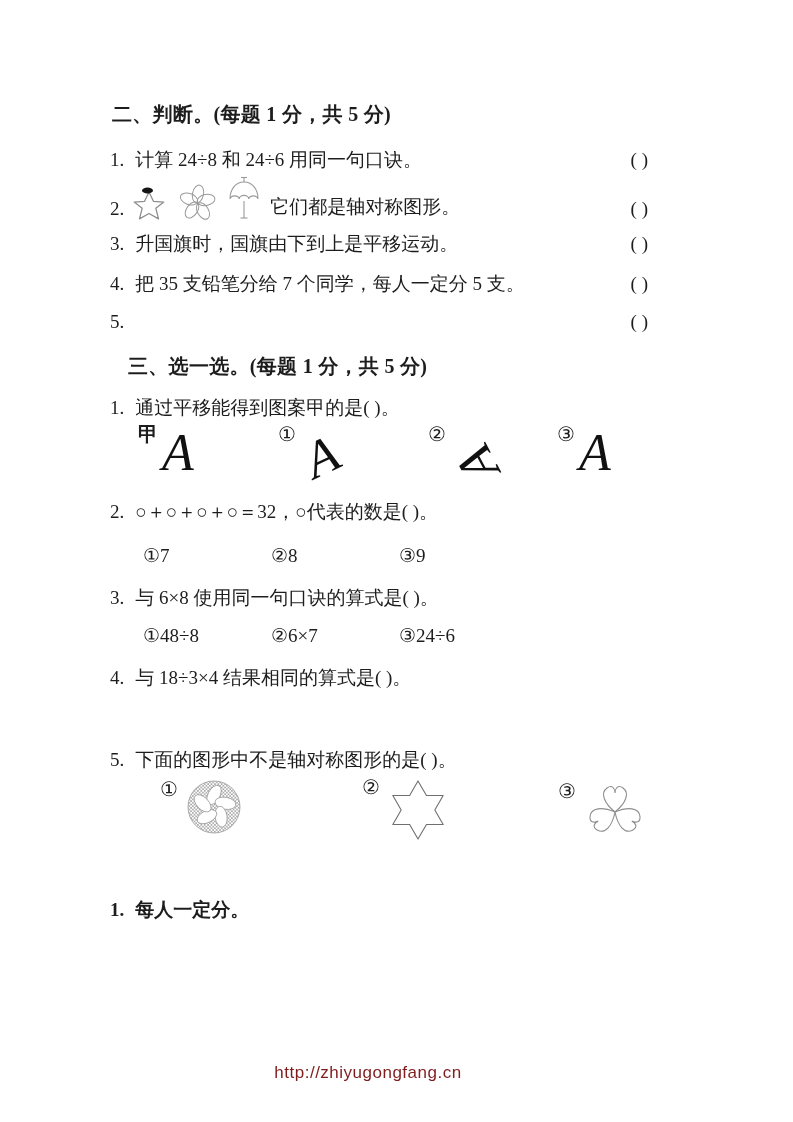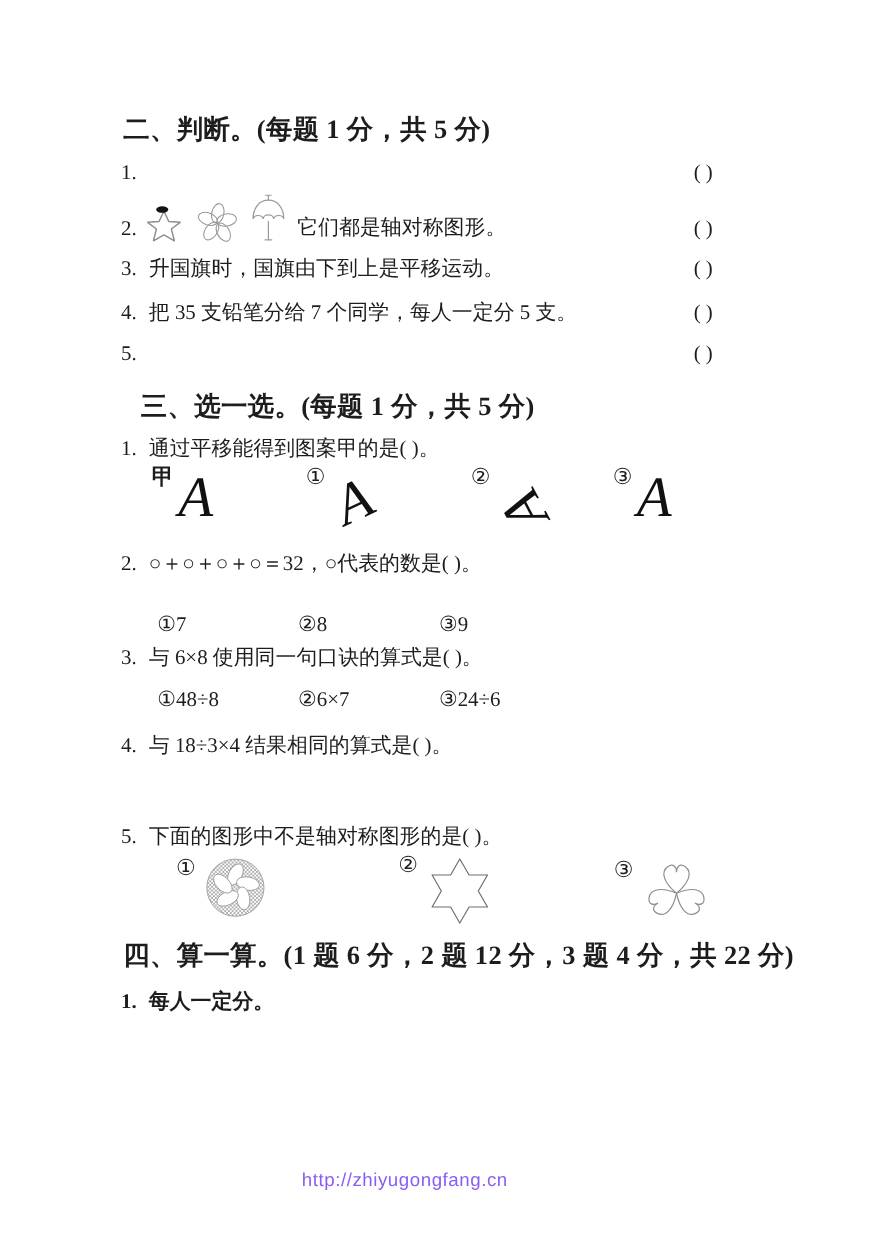--- a/index.html
+++ b/index.html
@@ -1,51 +1,52 @@
 <!DOCTYPE html>
 <html><head>
 <meta charset="utf-8">
 <style>
   html,body{margin:0;padding:0;background:#ffffff;}
   .sheet{
     position:relative;width:793px;height:1122px;background:#ffffff;
     font-family:"Liberation Serif","DejaVu Serif",serif;color:#1d1d1d;overflow:hidden;
   }
   .abs{position:absolute;}
-  .sec-title{font-weight:bold;font-size:24px;letter-spacing:.3px;white-space:nowrap;}
+  .sec-title{font-weight:bold;font-size:20px;letter-spacing:.3px;white-space:nowrap;}
   .q-row{left:110px;width:538px;display:flex;align-items:baseline;font-size:19px;white-space:nowrap;}
   .q-num{flex:0 0 auto;margin-right:11px;}
   .q-text{flex:0 1 auto;}
   .paren{margin-left:auto;flex:0 0 auto;}
   .opts{left:143px;display:flex;font-size:19px;white-space:nowrap;}
   .opt{min-width:128px;}
   .opt:last-child{min-width:0;}
   .icon-strip{display:flex;align-items:flex-end;gap:9px;margin:0 8px 0 2px;}
   .icon-strip svg{display:block;}
   .fig-group{display:flex;align-items:flex-start;}
   .fig-label{font-size:20px;line-height:1;flex:0 0 auto;}
   .fig-a{display:inline-block;font-style:italic;font-size:52px;line-height:.9;color:#111;
          margin-left:4px;margin-top:6px;}
   .fig-a.r1{transform:rotate(-25deg);margin-top:10px;margin-left:10px;}
   .fig-a.r2{transform:rotate(-118deg);margin-top:16px;margin-left:16px;}
   .shape-group{display:flex;align-items:flex-start;}
   .shape-group svg{display:block;margin-left:8px;}
   .calc-item{font-weight:bold;font-size:19px;}
   .footer{left:0;width:736px;text-align:center;font-family:"Liberation Sans","DejaVu Sans",sans-serif;
-          font-size:17px;color:#8b5cf6;letter-spacing:.5px;}
+          font-size:17px;color:#7f1d1d;letter-spacing:.5px;}
 </style>
 </head>
 <body>
 
 <div class="sheet">
 
   <div class="abs sec-title" style="left:112px;top:101px;">二、判断。(每题 1 分，共 5 分)</div>
 
   <div class="abs q-row" style="top:147px;">
     <span class="q-num">1.</span>
+    <span class="q-text">计算 24÷8 和 24÷6 用同一句口诀。</span>
     <span class="paren">(       )</span>
   </div>
 
   <div class="abs q-row" style="top:176px;height:46px;align-items:flex-end;">
     <span class="q-num" style="padding-bottom:2px;margin-right:2px;">2.</span>
     <span class="icon-strip">
 
       <svg width="42" height="36" viewBox="0 0 42 36">
         <polygon points="21,6 16.6,15.3 6.2,16.1 14.2,22.2 11.5,32.9 21,27.5 30.5,32.9 27.8,22.2 35.8,16.1 25.4,15.3" fill="none" stroke="#8e8e8e" stroke-width="1.3" stroke-linejoin="round"></polygon>
         <ellipse cx="19.5" cy="4.5" rx="5.5" ry="3" fill="#141414"></ellipse>
@@ -113,21 +114,21 @@
   </div>
   <div class="abs fig-group" style="left:557px;top:424px;">
     <span class="fig-label">③</span>
     <span class="fig-a">A</span>
   </div>
 
   <div class="abs q-row" style="top:499px;">
     <span class="q-num">2.</span>
     <span class="q-text">○＋○＋○＋○＝32，○代表的数是(      )。</span>
   </div>
-  <div class="abs opts" style="top:556px;">
+  <div class="abs opts" style="top:544px;">
     <span class="opt">①7</span>
     <span class="opt">②8</span>
     <span class="opt">③9</span>
   </div>
 
   <div class="abs q-row" style="top:585px;">
     <span class="q-num">3.</span>
     <span class="q-text">与 6×8 使用同一句口诀的算式是(      )。</span>
   </div>
   <div class="abs opts" style="top:624px;justify-content:center;">
@@ -189,21 +190,20 @@
         <path id="ht" d="M0,0 C-11,-9 -15,-19 -8,-24 C-3,-27.5 0,-24 0,-19 C0,-24 3,-27.5 8,-24 C15,-19 11,-9 0,0 Z"></path>
       </defs>
       <g fill="#ffffff" stroke="#8e8e8e" stroke-width="1.1">
         <use href="#ht" transform="translate(31,31)"></use>
         <use href="#ht" transform="translate(31,31) rotate(118)"></use>
         <use href="#ht" transform="translate(31,31) rotate(-118)"></use>
       </g>
     </svg>
   </div>
 
-  <div class="abs sec-title" style="left:112px;top:852px;">四、算一算。(1 题 6 分，2 题 12 分，3 题 4 分，共 22 分)</div>
 
   <div class="abs q-row calc-item" style="top:897px;">
     <span class="q-num">1.</span>
     <span class="q-text">每人一定分。</span>
   </div>
 
   <div class="abs footer" style="top:1063px;">http://zhiyugongfang.cn</div>
 
 </div>
 

